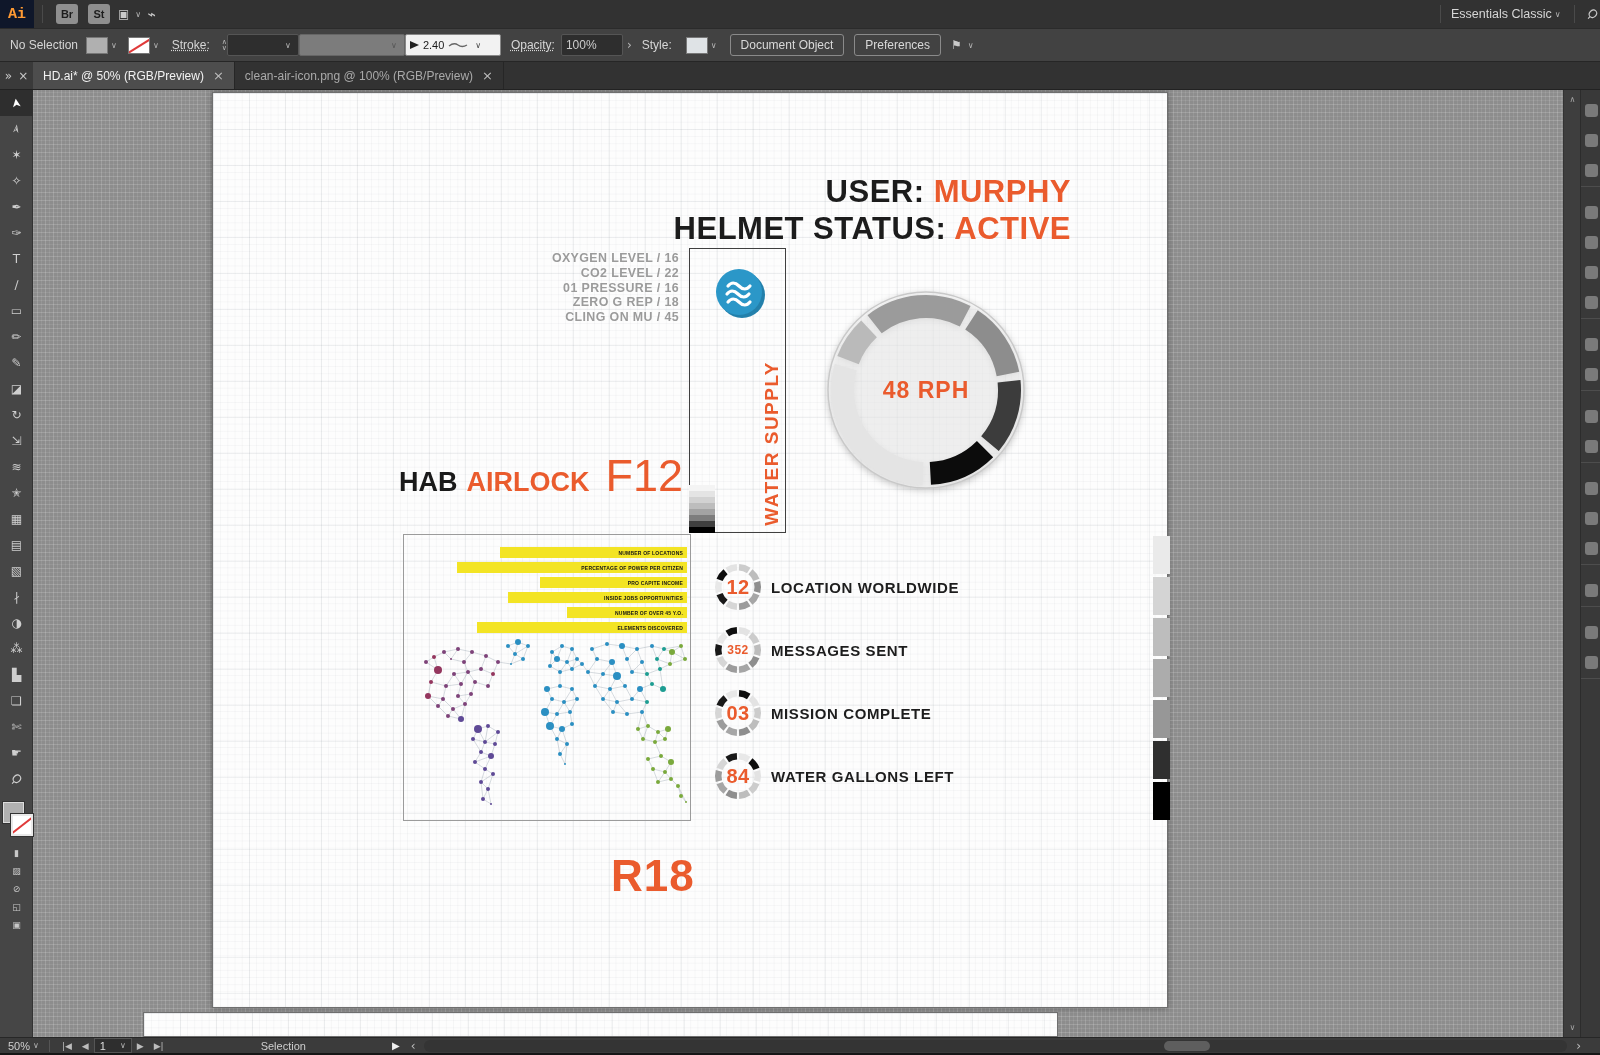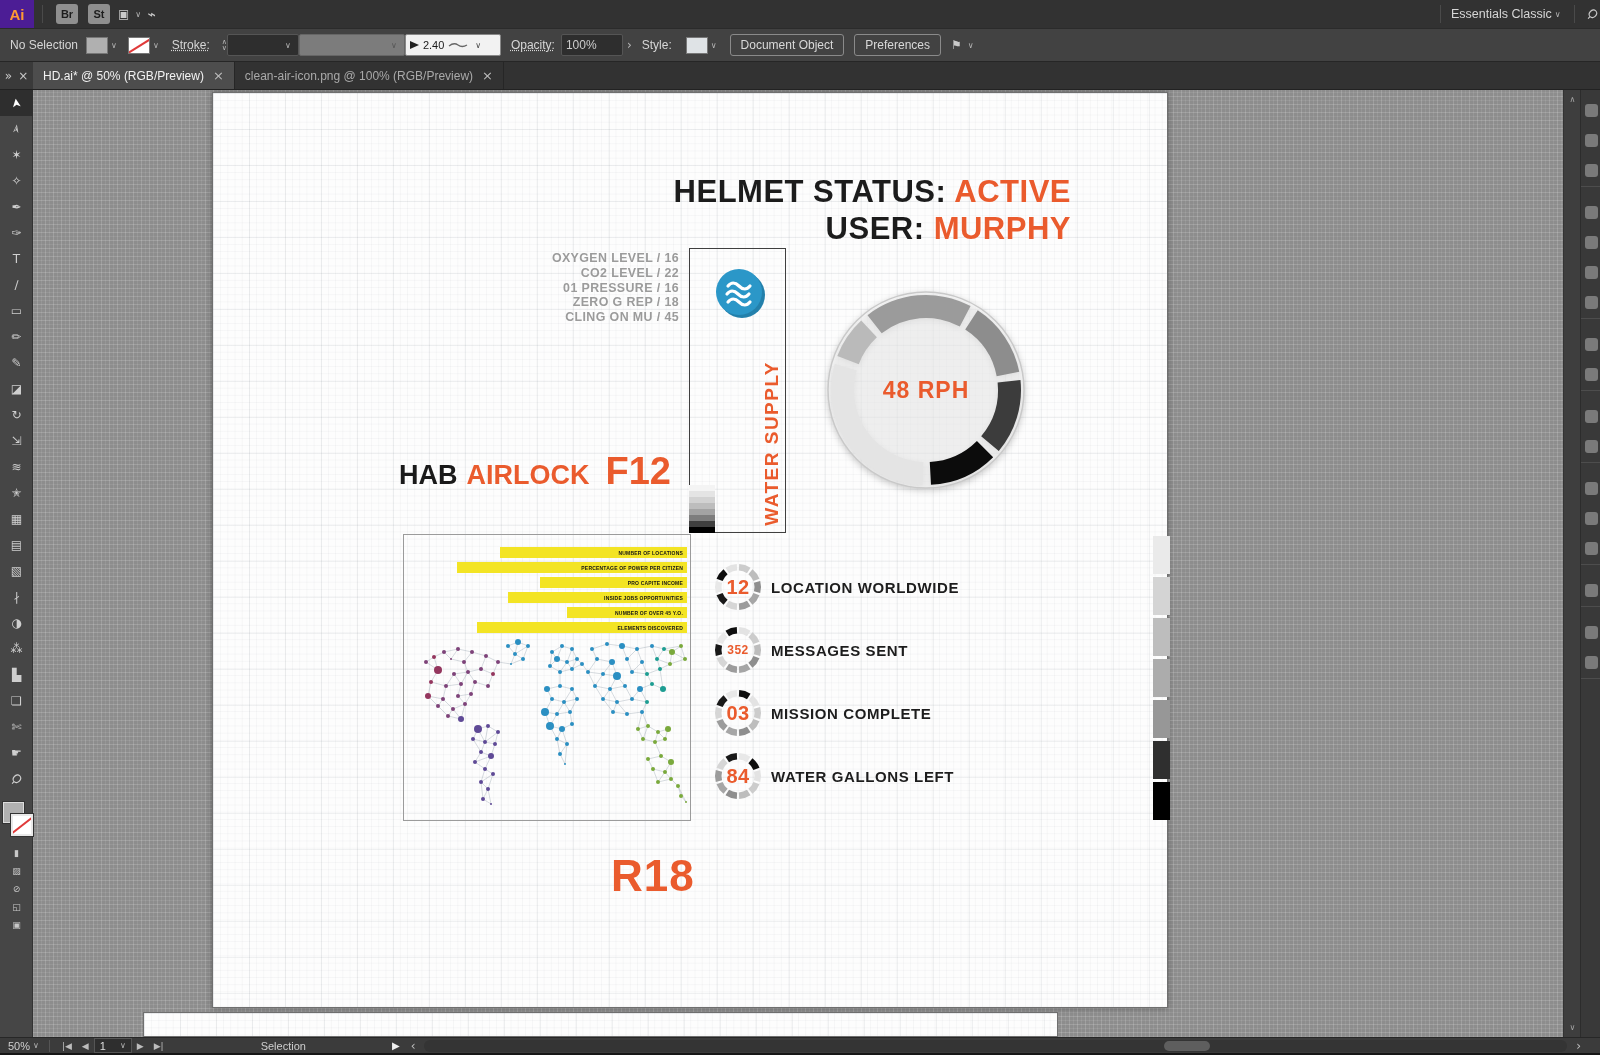--- a/index.html
+++ b/index.html
@@ -3,21 +3,21 @@
 <meta charset="utf-8">
 <style>
   html,body{margin:0;padding:0;background:#1a1a1a;}
   body{width:1600px;height:1055px;overflow:hidden;font-family:"Liberation Sans",sans-serif;-webkit-font-smoothing:antialiased;}
   .app{position:relative;width:1600px;height:1055px;background:#323232;}
   .abs{position:absolute;}
   .glyph{font-family:"DejaVu Sans",sans-serif;}
 
   
   .menubar{left:0;top:0;width:1600px;height:28px;background:#323232;display:flex;align-items:center;color:#dcdcdc;font-size:12.5px;}
-  .ai-logo{width:34px;height:28px;display:flex;align-items:center;justify-content:center;color:#ff9a33;font-weight:bold;font-size:15px;background:#4c1d95;}
+  .ai-logo{width:34px;height:28px;display:flex;align-items:center;justify-content:center;color:#ff9a33;font-weight:bold;font-size:15px;background:#0f172a;font-family:Liberation Mono, monospace;}
   .menu-item{padding:0 12px;line-height:28px;cursor:default;}
   .mb-sep{width:1px;height:18px;background:#4a4a4a;margin:0 8px;}
   .sq-btn{width:22px;height:20px;background:#8f8f8f;color:#1d1d1d;border-radius:3px;font-size:11px;font-weight:bold;display:flex;align-items:center;justify-content:center;margin:0 5px;}
   .mini-ic{color:#c9c9c9;font-size:12px;margin:0 3px;}
   .chev{color:#b5b5b5;font-size:8px;margin:0 3px;font-family:"DejaVu Sans",sans-serif;}
   .workspace{margin-left:auto;display:flex;align-items:center;color:#d6d6d6;}
   .ws-sep{width:1px;height:18px;background:#4a4a4a;margin:0 10px;}
 
   
   .controlbar{left:0;top:28px;width:1600px;height:34px;background:#424242;border-top:1px solid #2b2b2b;border-bottom:1px solid #262626;box-sizing:border-box;display:flex;align-items:center;padding:0 10px;color:#d6d6d6;font-size:12px;}
@@ -286,22 +286,22 @@
         <div class="tb-small glyph">▨</div>
         <div class="tb-small glyph">⊘</div>
         <div class="tb-small glyph">◱</div>
         <div class="tb-small glyph">▣</div>
       </div>
 
     <div class="abs canvas">
       <div class="artboard">
 
         <div class="abs headline">
+          <div><span>USER:</span> <span class="accent" style="color: rgb(234, 91, 45);">MURPHY</span></div>
           <div><span>HELMET STATUS:</span> <span class="accent" style="color: rgb(234, 91, 45);">ACTIVE</span></div>
-          <div><span>USER:</span> <span class="accent" style="color: rgb(234, 91, 45);">MURPHY</span></div>
         </div>
 
         <div class="abs vitals" id="vitals">
             <div>OXYGEN LEVEL / 16</div>
             <div>CO2 LEVEL / 22</div>
             <div>01 PRESSURE / 16</div>
             <div>ZERO G REP / 18</div>
             <div>CLING ON MU / 45</div>
           </div>
 
@@ -335,21 +335,21 @@
               <path d="M167.17514421272202 167.175144212722 A95 95 0 0 1 104.97191584307967 194.86980580168452 L103.76818884949196 171.9013265023293 A72 72 0 0 0 150.91168824543144 150.91168824543144 Z" fill="#0c0c0c"></path>
               <path d="M96.68454781326243 194.9421285668141 A95 95 0 0 1 8.680138885859705 73.8144511973851 L30.78915789244104 80.15411038117607 A72 72 0 0 0 97.48723623741995 171.9561395453749 Z" fill="#e4e4e4"></path>
               <path d="M11.30985948276583 65.95504479319646 A95 95 0 0 1 35.2101557940626 30.52139834617884 L50.89611807550008 47.34253348341975 A72 72 0 0 0 32.78220929220147 74.19750763273836 Z" fill="#bababa"></path>
             </svg>
           <div class="gauge-text accent" style="color: rgb(234, 91, 45); text-align: right;">48 RPH</div>
         </div>
 
         <div class="abs hab-line">
           <span style="font-size:27px;font-weight:800;color:#1a1a1a;">HAB</span>
           <span class="accent" style="font-size: 27px; font-weight: 600; margin-left: 9px; color: rgb(234, 91, 45);">AIRLOCK</span>
-          <span class="accent" style="font-size: 38px; font-weight: 700; margin-left: 16px; color: rgb(234, 91, 45);">F12</span>
+          <span class="accent" style="font-size: 45px; font-weight: 400; margin-left: 16px; color: rgb(234, 91, 45);">F12</span>
         </div>
 
         <div class="abs chart-frame">
           <div id="ybars">
               <div class="ybar" style="top: 12px; width: 187px; background: rgb(243, 228, 36);">
                 <span>NUMBER OF LOCATIONS</span>
               </div>
               <div class="ybar" style="top: 27px; width: 230px; background: rgb(243, 228, 36);">
                 <span>PERCENTAGE OF POWER PER CITIZEN</span>
               </div>

